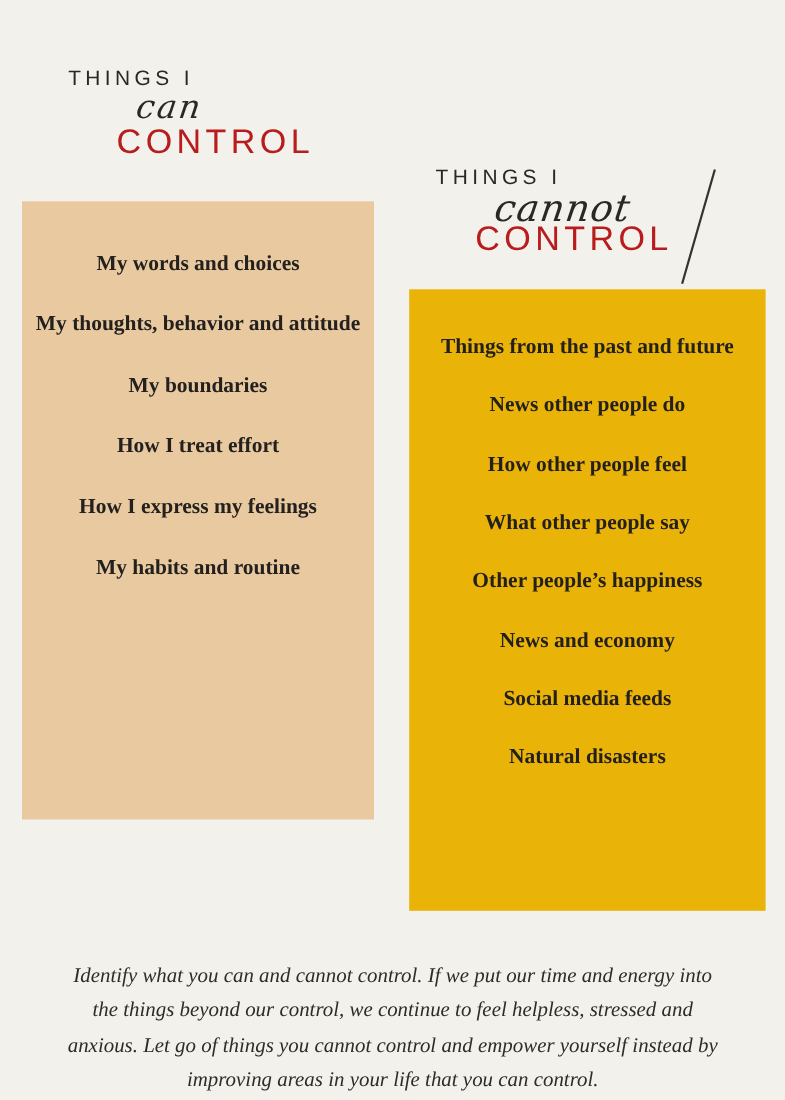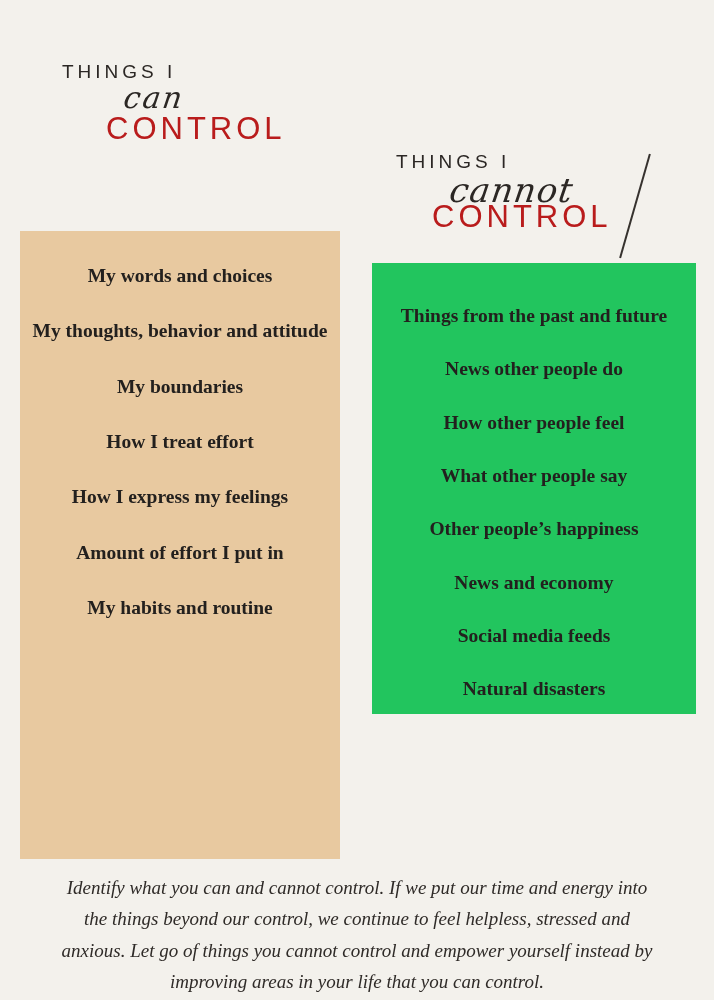--- a/index.html
+++ b/index.html
@@ -107,32 +107,31 @@
     box-sizing: border-box;
     display: flex;
     flex-direction: column;
     align-items: center;
   }
 
   #panel-can {
     left: 20px;
     top: 183px;
     width: 320px;
-    height: 628px;
+    height: 562px;
     background: #e8c9a0;
-    padding-top: 32px;
-    margin-top: 48px;
+    padding-top: 44px;
   }
 
   #panel-cannot {
     left: 372px;
     top: 263px;
     width: 324px;
-    height: 451px;
-    background: #22c55e;
+    height: 565px;
+    background: #eab308;
     padding-top: 40px;
   }
 
   .item {
     font-family: "Liberation Serif", serif;
     font-weight: 700;
     font-size: 19.5px;
     line-height: 1.35;
     color: #23201e;
     text-align: center;
@@ -176,21 +175,20 @@
     <span class="head-line-3">CONTROL</span>
   </div>
   <div class="cross-stroke"></div>
 
   <div class="panel" id="panel-can">
     <div class="item">My words and choices</div>
     <div class="item">My thoughts, behavior and attitude</div>
     <div class="item">My boundaries</div>
     <div class="item">How I treat effort</div>
     <div class="item">How I express my feelings</div>
-    <div class="item">Amount of effort I put in</div>
     <div class="item">My habits and routine</div>
   </div>
 
   <div class="panel" id="panel-cannot">
     <div class="item">Things from the past and future</div>
     <div class="item">News other people do</div>
     <div class="item">How other people feel</div>
     <div class="item">What other people say</div>
     <div class="item">Other people’s happiness</div>
     <div class="item">News and economy</div>

